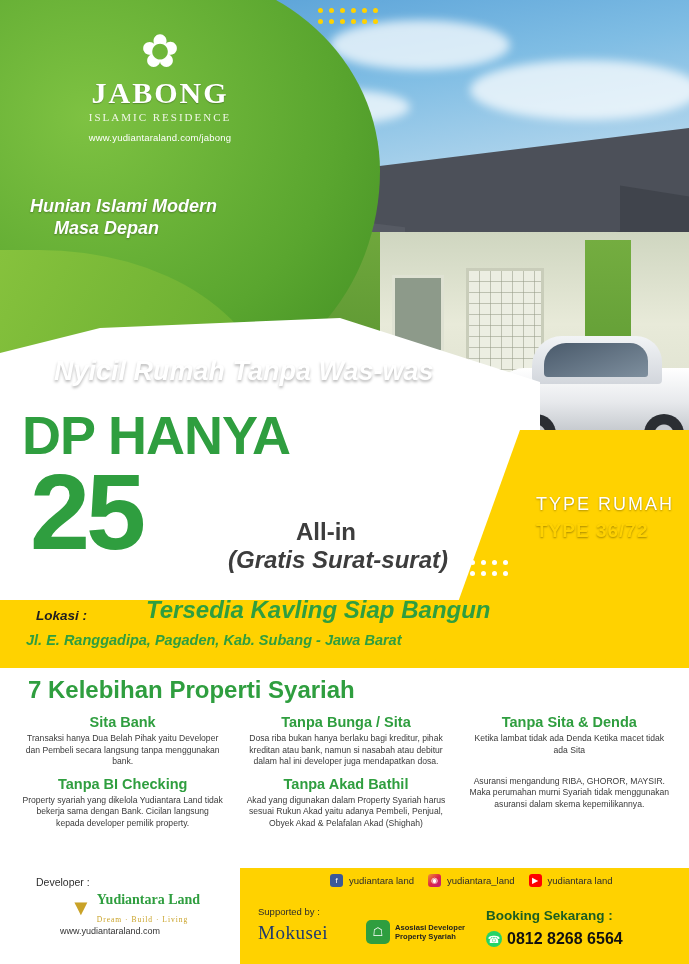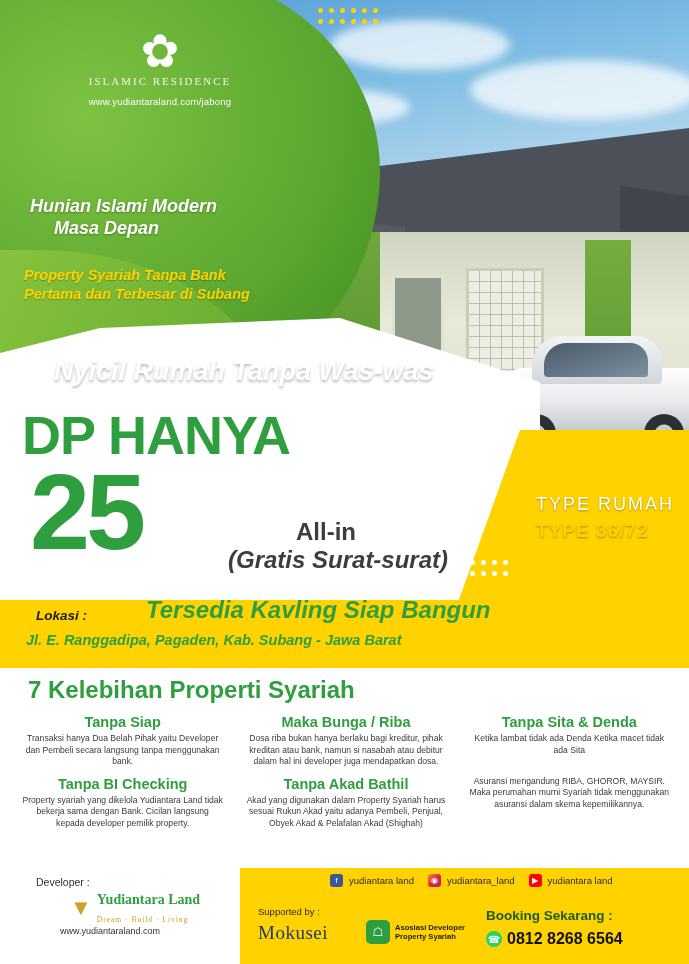--- a/index.html
+++ b/index.html
@@ -379,33 +379,30 @@
     <span></span>
       <span></span>
       <span></span>
       <span></span>
       <span></span>
       <span></span>
   </div>
 
   <div class="logo-wrap">
     <div class="logo-mark">✿</div>
+    <div class="logo-title">JABONG</div>
     <div class="logo-sub">ISLAMIC RESIDENCE</div>
     <div class="logo-url">www.yudiantaraland.com/jabong</div>
   </div>
 
   <div class="hunian">
     <div>Hunian Islami Modern</div>
     <div class="l2">Masa Depan</div>
   </div>
 
-  <div class="syariah-line">
-    <div>Property Syariah Tanpa Bank</div>
-    <div>Pertama dan Terbesar di Subang</div>
-  </div>
 
   <div class="dots nyicil">
     <span></span>
       <span></span>
       <span></span>
       <span></span>
       <span></span>
       <span></span>
   </div>
   <div class="nyicil">Nyicil Rumah Tanpa Was-was</div>
@@ -473,25 +470,25 @@
       <i></i>
       <i></i>
       <i></i>
       <i></i>
   </div>
 
   <div class="benefits">
     <h2>7 Kelebihan Properti Syariah</h2>
     <div class="bgrid">
       <div class="bitem">
-        <h3>Tanpa Siap</h3>
+        <h3>Sita Bank</h3>
         <p>Transaksi hanya Dua Belah Pihak yaitu Developer dan Pembeli secara langsung tanpa menggunakan bank.</p>
       </div>
       <div class="bitem">
-        <h3>Maka Bunga / Riba</h3>
+        <h3>Tanpa Bunga / Sita</h3>
         <p>Dosa riba bukan hanya berlaku bagi kreditur, pihak kreditan atau bank, namun si nasabah atau debitur dalam hal ini developer juga mendapatkan dosa.</p>
       </div>
       <div class="bitem">
         <h3>Tanpa Sita &amp; Denda</h3>
         <p>Ketika lambat tidak ada Denda Ketika macet tidak ada Sita</p>
       </div>
       <div class="bitem">
         <h3>Tanpa BI Checking</h3>
         <p>Property syariah yang dikelola Yudiantara Land tidak bekerja sama dengan Bank. Cicilan langsung kepada developer pemilik property.</p>
       </div>

